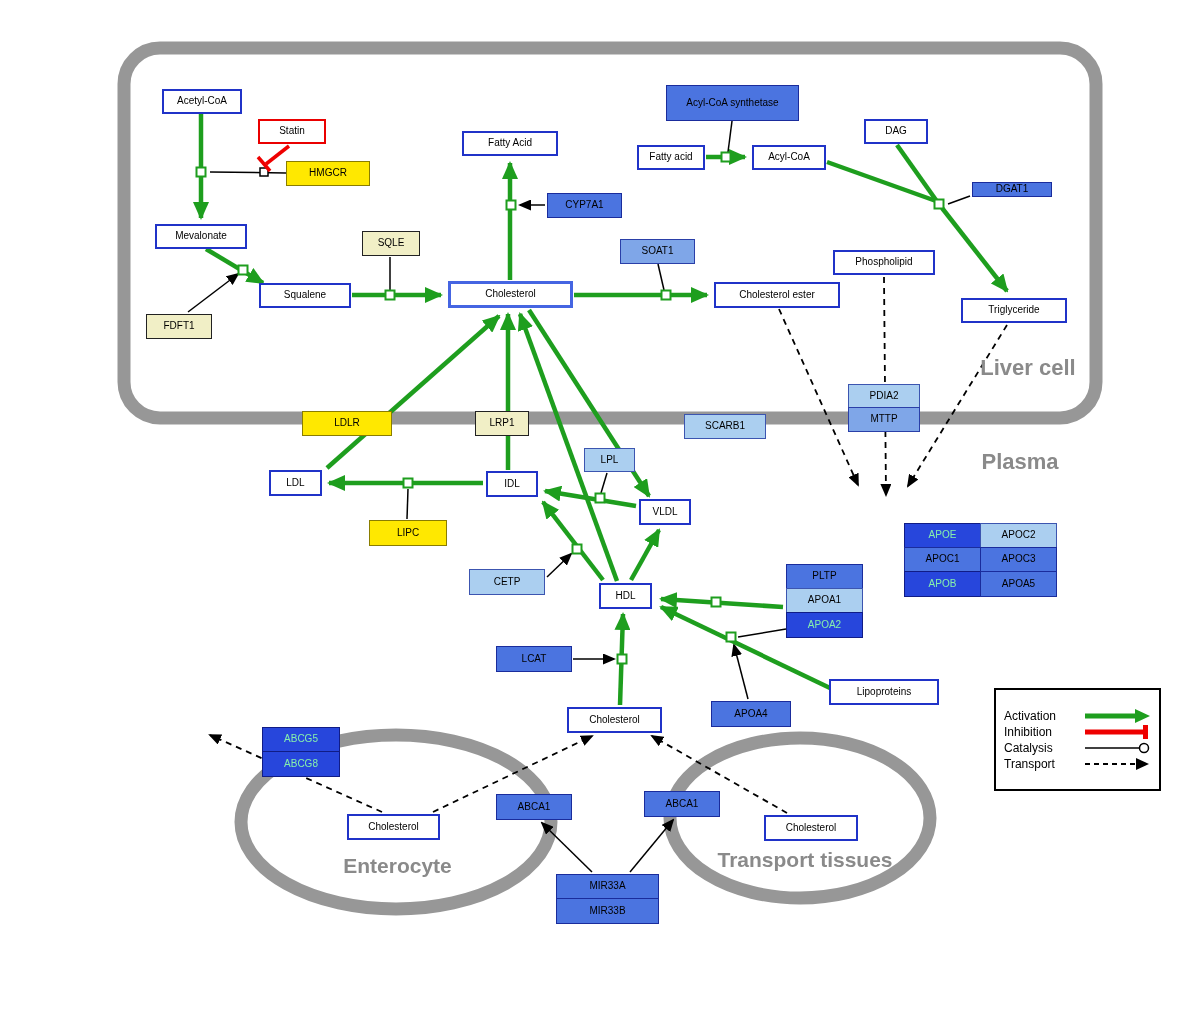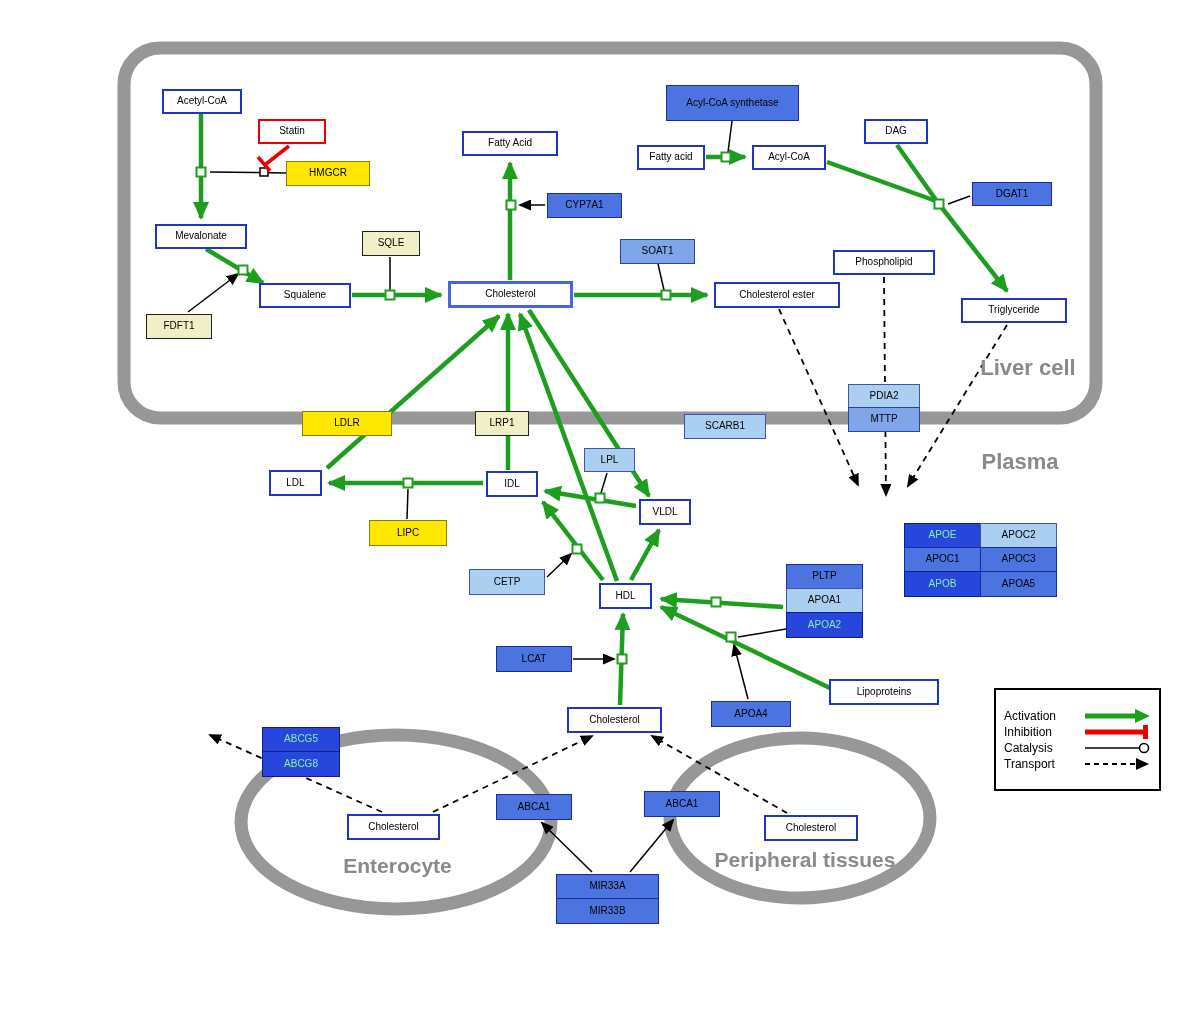--- a/index.html
+++ b/index.html
@@ -127,21 +127,21 @@
   <div class="n metab" style="left:259px;top:283px;width:92px;height:25px">Squalene</div>
   <div class="n metab-bold" style="left:448px;top:281px;width:125px;height:27px">Cholesterol</div>
   <div class="n metab" style="left:462px;top:131px;width:96px;height:25px">Fatty Acid</div>
   <div class="n g-med" style="left:547px;top:193px;width:75px;height:25px">CYP7A1</div>
   <div class="n g-soft" style="left:620px;top:239px;width:75px;height:25px">SOAT1</div>
   <div class="n metab" style="left:714px;top:282px;width:126px;height:26px">Cholesterol ester</div>
   <div class="n g-med" style="left:666px;top:85px;width:133px;height:36px">Acyl-CoA synthetase</div>
   <div class="n metab" style="left:637px;top:145px;width:68px;height:25px">Fatty acid</div>
   <div class="n metab" style="left:752px;top:145px;width:74px;height:25px">Acyl-CoA</div>
   <div class="n metab" style="left:864px;top:119px;width:64px;height:25px">DAG</div>
-  <div class="n g-med" style="left:972px;top:182px;width:80px;height:24px">DGAT1</div>
+  <div class="n g-med" style="left:972px;top:182px;width:80px;height:15px">DGAT1</div>
   <div class="n metab" style="left:833px;top:250px;width:102px;height:25px">Phospholipid</div>
   <div class="n metab" style="left:961px;top:298px;width:106px;height:25px">Triglyceride</div>
   <div class="n g-light" style="left:848px;top:384px;width:72px;height:24px">PDIA2</div>
   <div class="n g-soft" style="left:848px;top:407px;width:72px;height:25px">MTTP</div>
   <div class="n yellow" style="left:302px;top:411px;width:90px;height:25px">LDLR</div>
   <div class="n pale" style="left:475px;top:411px;width:54px;height:25px">LRP1</div>
   <div class="n g-light" style="left:684px;top:414px;width:82px;height:25px">SCARB1</div>
   <div class="n metab" style="left:269px;top:470px;width:53px;height:26px">LDL</div>
   <div class="n metab" style="left:486px;top:471px;width:52px;height:26px">IDL</div>
   <div class="n g-light" style="left:584px;top:448px;width:51px;height:24px">LPL</div>
@@ -170,21 +170,21 @@
   <div class="n metab" style="left:347px;top:814px;width:93px;height:26px">Cholesterol</div>
   <div class="n g-med" style="left:496px;top:794px;width:76px;height:26px">ABCA1</div>
   <div class="n g-med" style="left:644px;top:791px;width:76px;height:26px">ABCA1</div>
   <div class="n metab" style="left:764px;top:815px;width:94px;height:26px">Cholesterol</div>
   <div class="n g-med" style="left:556px;top:874px;width:103px;height:25px">MIR33A</div>
   <div class="n g-med" style="left:556px;top:898px;width:103px;height:26px">MIR33B</div>
 
   <div class="comp-label" style="left:958px;top:355px;width:140px">Liver cell</div>
   <div class="comp-label" style="left:965px;top:449px;width:110px">Plasma</div>
   <div class="comp-label" style="left:325px;top:854px;width:145px;font-size:21px">Enterocyte</div>
-  <div class="comp-label" style="left:705px;top:848px;width:200px;font-size:21px">Peripheral tissues</div>
+  <div class="comp-label" style="left:705px;top:848px;width:200px;font-size:21px">Transport tissues</div>
 
   <div class="legend">
     <div class="legend-row">
       <span>Activation</span>
       <svg width="66" height="16">
         <line x1="0" y1="8" x2="50" y2="8" stroke="#1E9E1E" stroke-width="5"></line>
         <polygon points="50,1 65,8 50,15" fill="#1E9E1E"></polygon>
       </svg>
     </div>
     <div class="legend-row">

